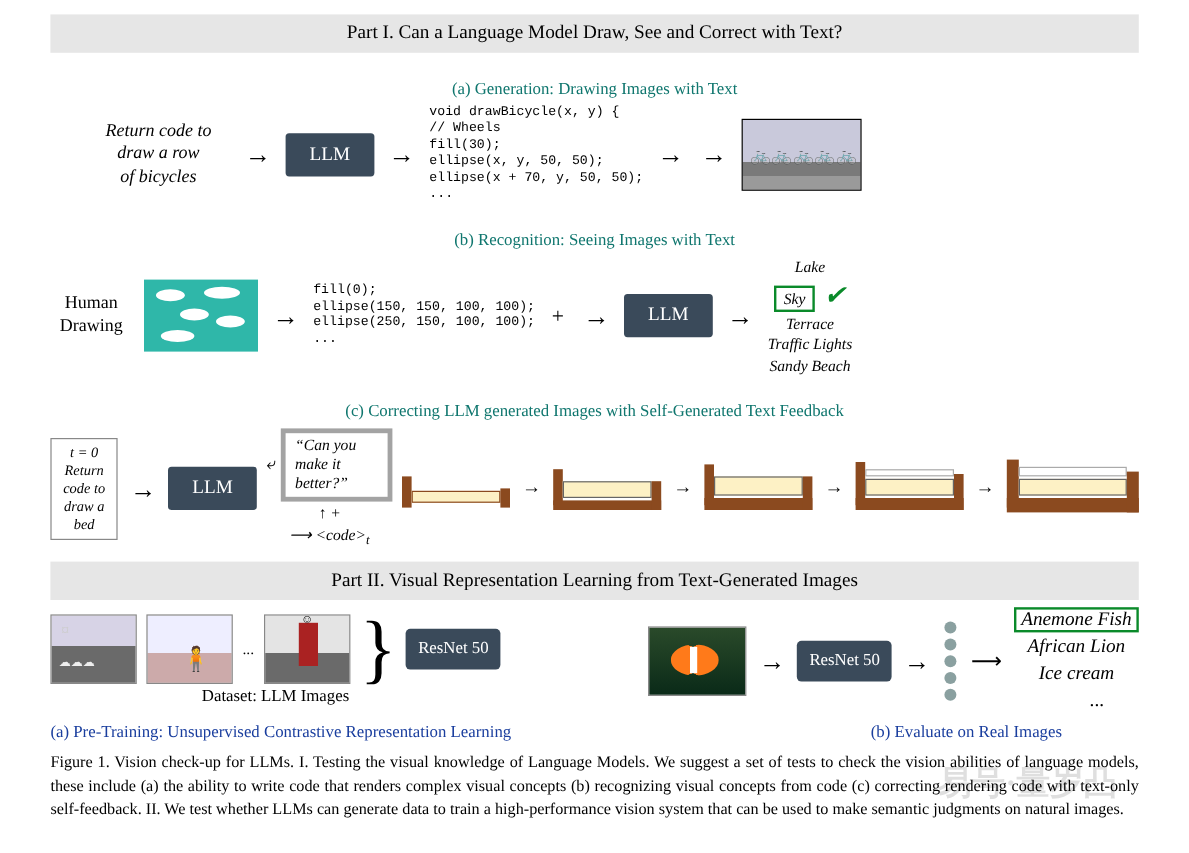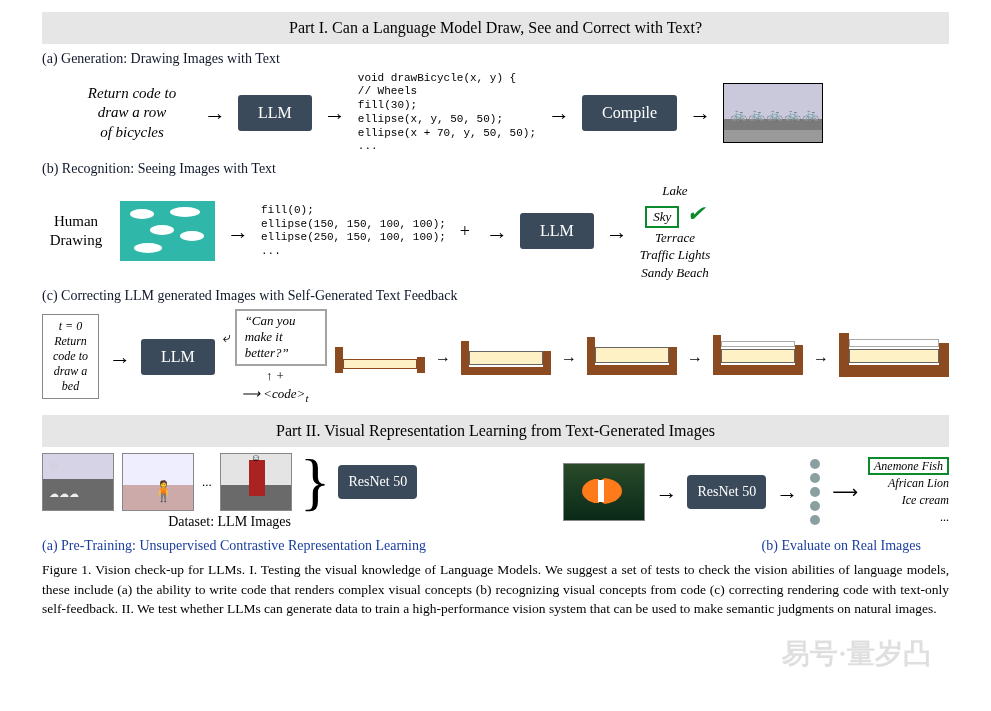--- a/index.html
+++ b/index.html
@@ -13,23 +13,24 @@
     line-height: 1.25;
   }
   .banner {
     background: #e6e6e6;
     text-align: center;
     font-size: 16px;
     padding: 6px 0;
     margin-bottom: 6px;
   }
   .section-label {
-    color: #0f172a;
+    color: #0f766e;
     font-size: 14px;
-    margin: 6px 0 4px 0;
+    margin: 22px 0 4px 0;
+    text-align: center;
   }
   .row { display: flex; align-items: center; gap: 10px; }
   .prompt-text {
     font-style: italic;
     font-size: 15px;
     text-align: center;
     line-height: 1.3;
   }
   .arrow {
     font-size: 22px;
@@ -70,21 +71,21 @@
   }
   .clouds span {
     position: absolute; width: 24px; height: 10px; background: #fff; border-radius: 50%;
   }
   
   .answers { font-style: italic; text-align: center; font-size: 13px; line-height: 1.35; }
   .answers .boxed { border: 2px solid #0a8a2a; padding: 0 6px; display: inline-block; }
   .check { color: #0a8a2a; font-size: 22px; margin-left: 4px; }
   
   .feedback-box {
-    border: 2px solid #a3a3a3; display: inline-block; padding: 2px 8px;
+    border: 4px solid #a3a3a3; display: inline-block; padding: 2px 8px;
     font-style: italic; font-size: 13px;
   }
   .bed {
     width: 90px; height: 48px; position: relative; flex: 0 0 auto;
   }
   .bed .head { position:absolute; left:0; top:4px; width:8px; background:#8b4a1f; }
   .bed .foot { position:absolute; right:0; width:8px; background:#8b4a1f; }
   .bed .mat  { position:absolute; background:#fdf1c5; border:1px solid #666; }
   .bed .base { position:absolute; background:#8b4a1f; }
   .small-arrow { font-size: 16px; padding: 0 2px; }
@@ -98,21 +99,21 @@
     background:#3a4a5a; color:#fff; border-radius:4px; padding:8px 10px; font-size:14px;
   }
   .fish {
     width: 82px; height: 58px; border: 1px solid #888; display:inline-block;
     position: relative; background: linear-gradient(#2a4a2a, #0a2a18);
   }
   .dots {
     width: 14px; display: inline-flex; flex-direction: column; gap: 4px; align-items:center;
   }
   .dots span { width:10px; height:10px; border-radius:50%; background:#8aa0a0; }
-  .eval-answers { text-align: right; font-style: italic; font-size: 12px; line-height:1.4; }
+  .eval-answers { text-align: center; font-style: italic; font-size: 16px; line-height:1.4; }
   .eval-answers .boxed { border:2px solid #0a8a2a; padding: 0 4px; }
   .caption { font-size: 13.5px; text-align: justify; line-height: 1.45; margin-top: 6px; }
   .caption .lead { font-weight: normal; }
   .caption b { font-weight: normal; }
   .fig-col { display:flex; flex-direction:column; align-items:center; }
   .p2-row { display:flex; align-items:center; gap:8px; }
   .p2-subcap { color:#1a3e9e; font-size:14px; margin-top:4px; }
   .ds-label { font-size:14px; margin-top:2px; }
   .tzero {
     border:1px solid #888; padding:4px 6px; font-size:12px; font-style:italic;
@@ -136,21 +137,20 @@
   <div class="arrow">→</div>
   <div class="block">LLM</div>
   <div class="arrow">→</div>
   <div class="code">void drawBicycle(x, y) {
 // Wheels
 fill(30);
 ellipse(x, y, 50, 50);
 ellipse(x + 70, y, 50, 50);
 ...</div>
   <div class="arrow">→</div>
-  <div class="block">Compile</div>
   <div class="arrow">→</div>
   <div class="bikes">
     <span style="left:6px;">🚲</span>
     <span style="left:24px;">🚲</span>
     <span style="left:42px;">🚲</span>
     <span style="left:60px;">🚲</span>
     <span style="left:78px;">🚲</span>
   </div>
 </div>
 
@@ -289,20 +289,20 @@
       <span class="boxed">Anemone Fish</span><br>
       <span>African Lion</span><br>
       <span>Ice cream</span><br>
       <span style="font-style:normal; padding-left:34px;">...</span>
     </div>
   </div>
 </div>
 
 <div style="display:flex; justify-content:space-between; margin-top:2px;">
   <div class="p2-subcap">(a) Pre-Training: Unsupervised Contrastive Representation Learning</div>
-  <div class="p2-subcap" style="margin-right:28px;">(b) Evaluate on Real Images</div>
+  <div class="p2-subcap" style="margin-right:64px;">(b) Evaluate on Real Images</div>
 </div>
 
 <div class="caption">
   <span class="lead">Figure 1. </span><b>Vision check-up for LLMs.</b><span> I. Testing the visual knowledge of Language Models. We suggest a set of tests to check the vision abilities of language models, these include (a) the ability to write code that renders complex visual concepts (b) recognizing visual concepts from code (c) correcting rendering code with text-only self-feedback. II. We test whether LLMs can generate data to train a high-performance vision system that can be used to make semantic judgments on natural images.</span>
 </div>
 
 <div class="watermark">易号·量岁凸</div>
 
 </body></html>

